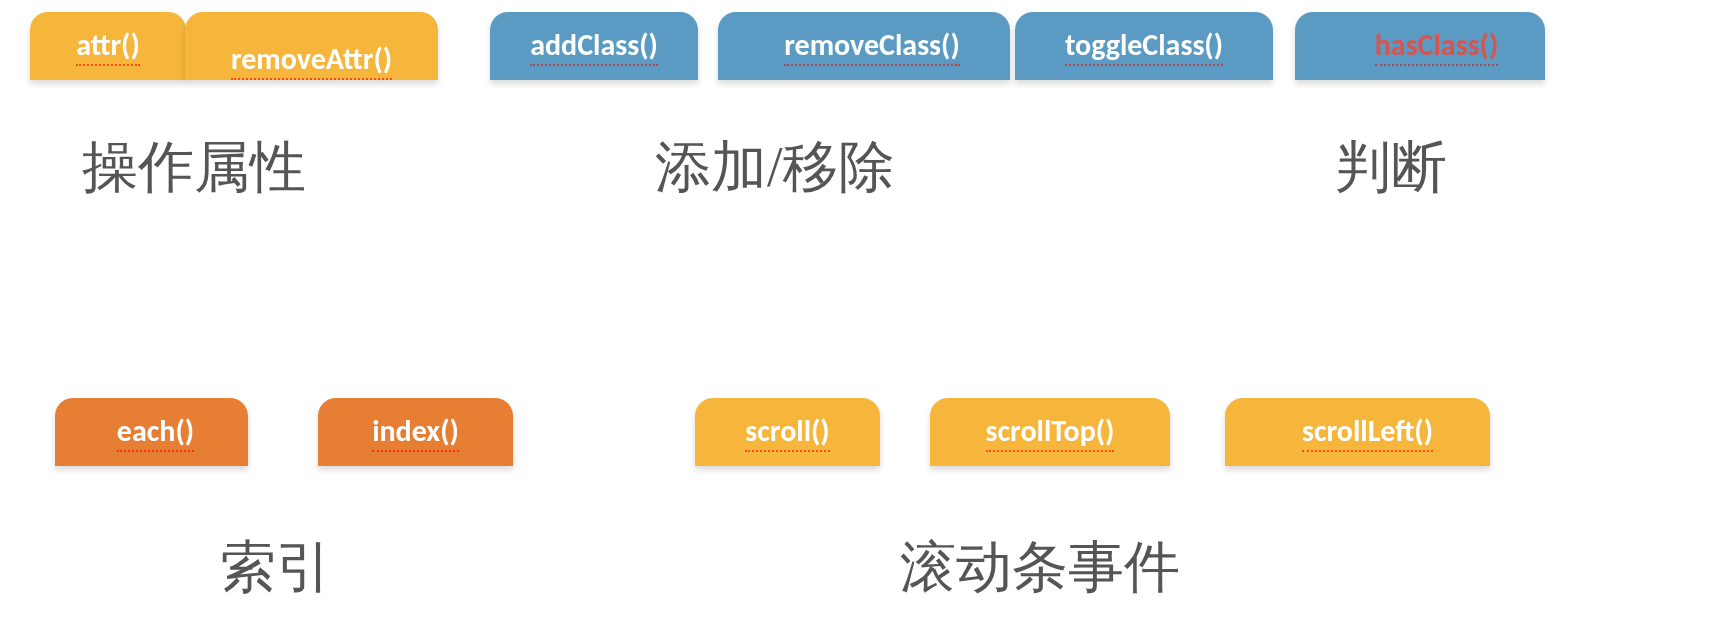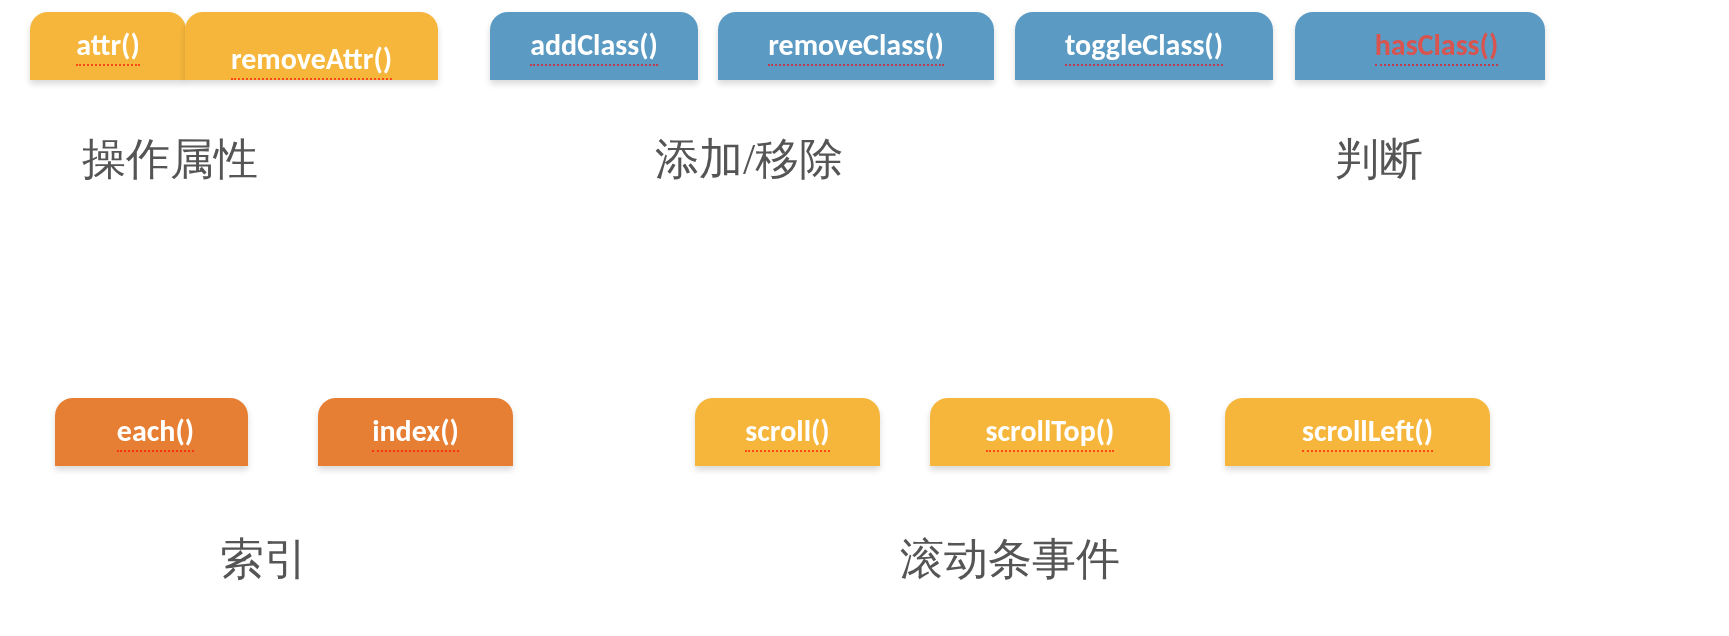--- a/index.html
+++ b/index.html
@@ -30,39 +30,39 @@
   }
   .tag.red-text span {
     color: #D9534F;
   }
   .amber  { background: #F6B63B; }
   .blue   { background: #5B9BC3; }
   .orange { background: #E67E33; }
   .caption {
     position: absolute;
     font-family: "SimSun", "Songti SC", serif;
-    font-size: 44px;
+    font-size: 56px;
     color: #555555;
     white-space: nowrap;
   }
 </style>
 </head>
 <body>
 
 <div id="canvas">
     <div class="tag amber" style="left: 30px; top: 12px; width: 156px;">
       <span>attr()</span>
     </div>
     <div class="tag amber" style="left: 185px; top: 12px; width: 253px; align-items: flex-end;">
       <span>removeAttr()</span>
     </div>
     <div class="tag blue" style="left: 490px; top: 12px; width: 208px;">
       <span>addClass()</span>
     </div>
-    <div class="tag blue" style="left: 718px; top: 12px; width: 276px;">
+    <div class="tag blue" style="left: 718px; top: 12px; width: 276px; padding-left: 16px;">
       <span>removeClass()</span>
     </div>
     <div class="tag blue" style="left: 1015px; top: 12px; width: 258px;">
       <span>toggleClass()</span>
     </div>
     <div class="tag blue red-text" style="left: 1295px; top: 12px; width: 217px; padding-left: 33px;">
       <span>hasClass()</span>
     </div>
     <div class="caption" style="left: 82px; top: 130px;">操作属性</div>
     <div class="caption" style="left: 655px; top: 130px;">添加/移除</div>

